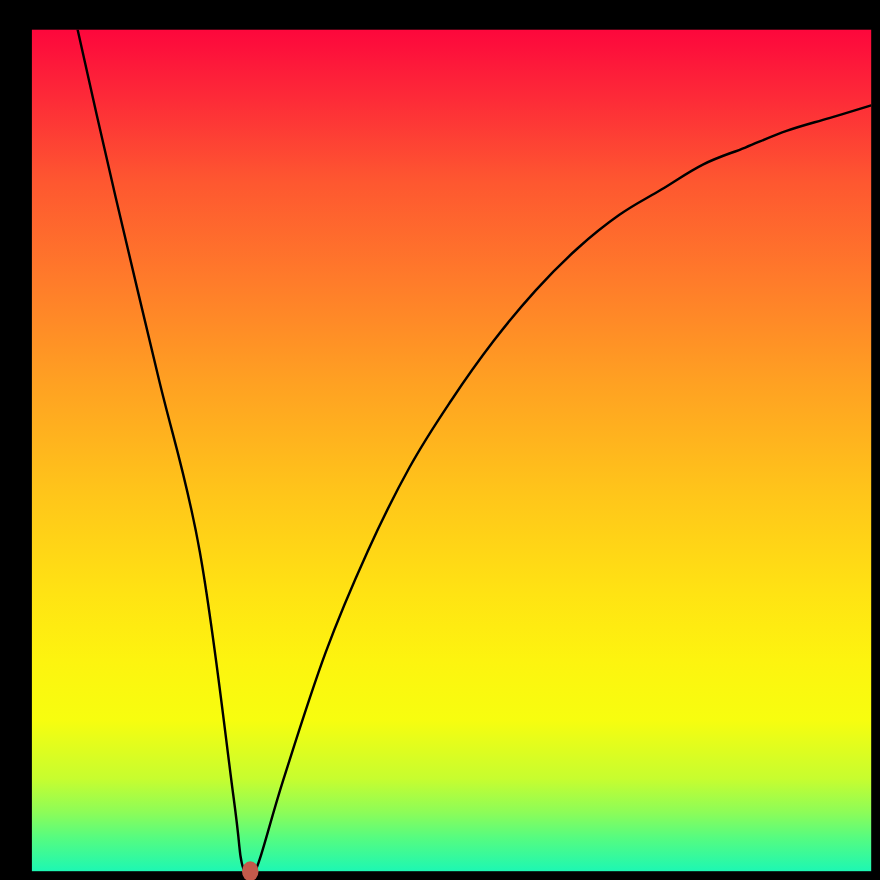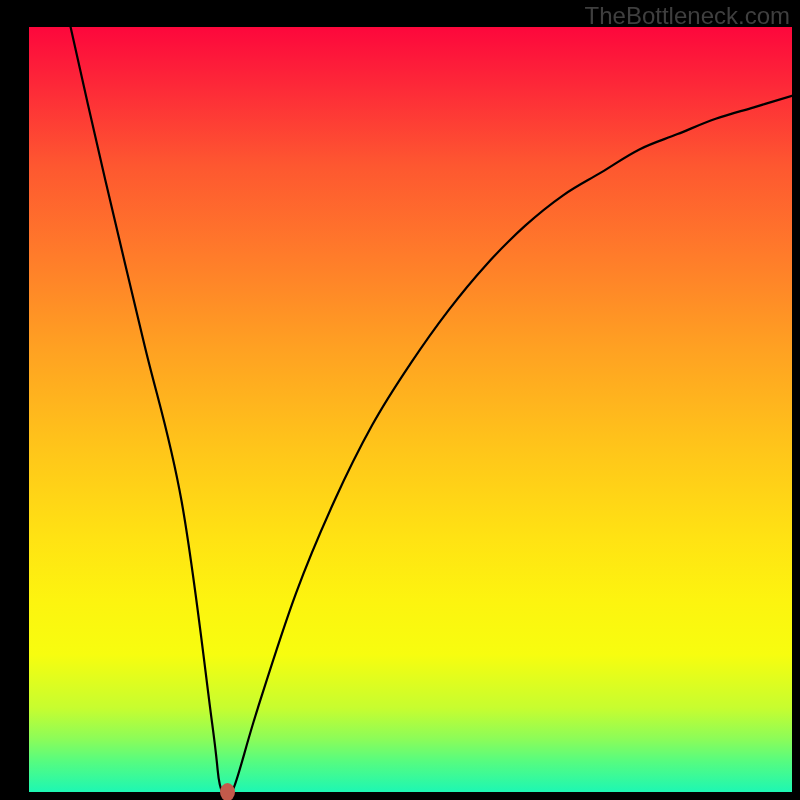--- a/index.html
+++ b/index.html
@@ -61,14 +61,13 @@
 
 <div class="frame">
 
   <div class="plot-area" id="plot" style="left: 29px; top: 27px; width: 763px; height: 765px;">
     <svg class="curve-svg" id="curveSvg" preserveAspectRatio="none" viewBox="0 0 763 765">
       <path id="curvePath" fill="none" stroke-width="2.2" stroke-linejoin="round" stroke-linecap="round" d="M 0 -191.25 C 6.866999999999999 -159.579, 24.416 -77.26500000000007, 38.15 -15.300000000000068 C 51.884 46.66499999999993, 62.565999999999995 93.78899999999999, 76.3 153 C 90.03399999999999 212.211, 100.71600000000001 255.81600000000003, 114.45 313.65000000000003 C 128.184 371.48400000000004, 140.2394 405.45000000000005, 152.6 474.3 C 164.9606 543.15, 176.25300000000001 645.201, 183.12 696.15 C 189.987 747.0989999999999, 188.0032 744.957, 190.75 757.35 C 193.4968 769.743, 195.6332 765, 198.38 765 C 201.1268 765, 200.5164 772.4970000000001, 206.01000000000002 757.35 C 211.50360000000003 742.203, 217.9128 715.275, 228.9 680.85 C 239.8872 646.4250000000001, 253.316 603.279, 267.05 566.1 C 280.784 528.921, 291.466 504.594, 305.2 474.3 C 318.93399999999997 444.00600000000003, 329.61600000000004 422.586, 343.35 397.8 C 357.084 373.014, 367.766 357.25499999999994, 381.5 336.59999999999997 C 395.234 315.945, 405.91600000000005 300.95099999999996, 419.65000000000003 283.05 C 433.384 265.14900000000006, 444.06600000000003 252.29700000000008, 457.8 237.1500000000001 C 471.534 222.0030000000001, 482.216 211.293, 495.95 198.89999999999998 C 509.68399999999997 186.50699999999995, 520.366 177.93899999999996, 534.1 168.29999999999995 C 547.8340000000001 158.66099999999994, 558.516 153.6119999999999, 572.25 145.3499999999999 C 585.984 137.0879999999999, 596.6659999999999 129.28499999999997, 610.4 122.39999999999998 C 624.134 115.515, 634.8159999999999 112.60800000000003, 648.55 107.10000000000002 C 662.284 101.59200000000001, 672.966 96.61949999999997, 686.7 91.79999999999995 C 700.4340000000001 86.98049999999994, 711.116 84.45599999999992, 724.85 80.32499999999993 C 738.5840000000001 76.19399999999995, 756.133 70.91550000000001, 763 68.85000000000002" stroke="#000000"></path>
     </svg>
     <div class="marker" id="marker" style="left: 198.38px; top: 765px; background: rgb(195, 90, 75);"></div>
   </div>
 
-  <div class="watermark" id="watermark" style="right: 10px; top: 2px;">TheBottleneck.com</div>
 </div>
 
 </body></html>

